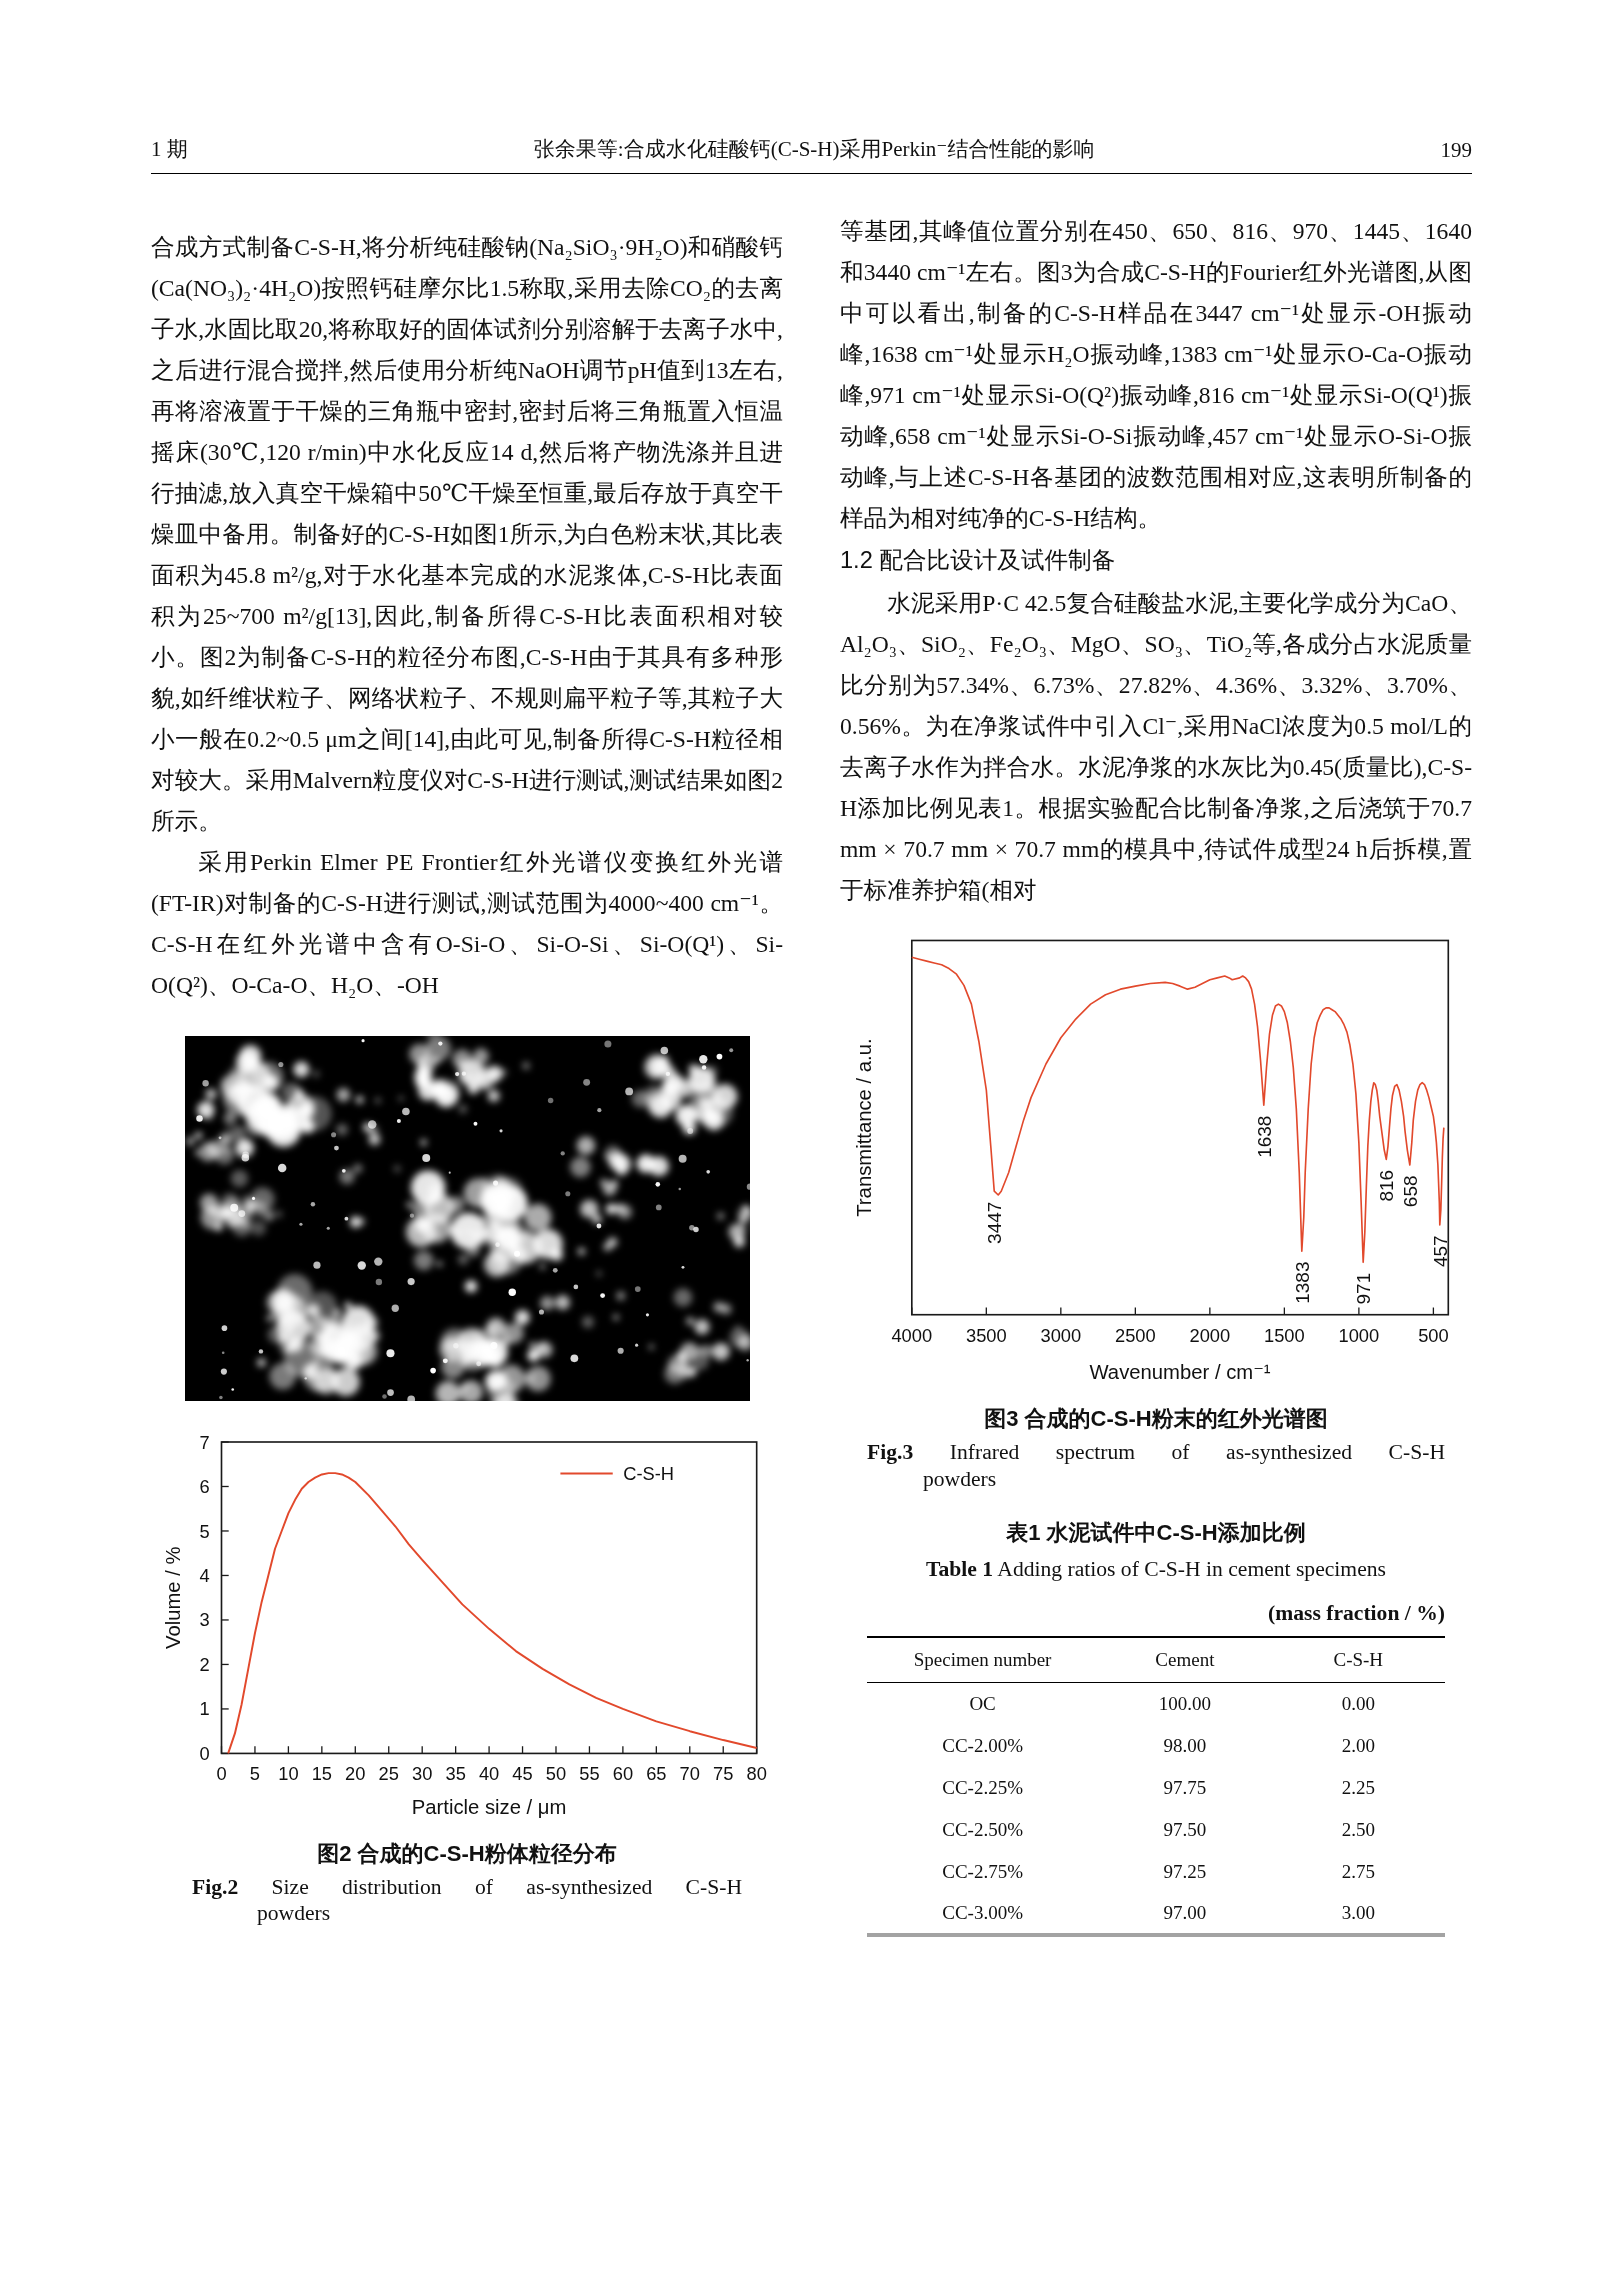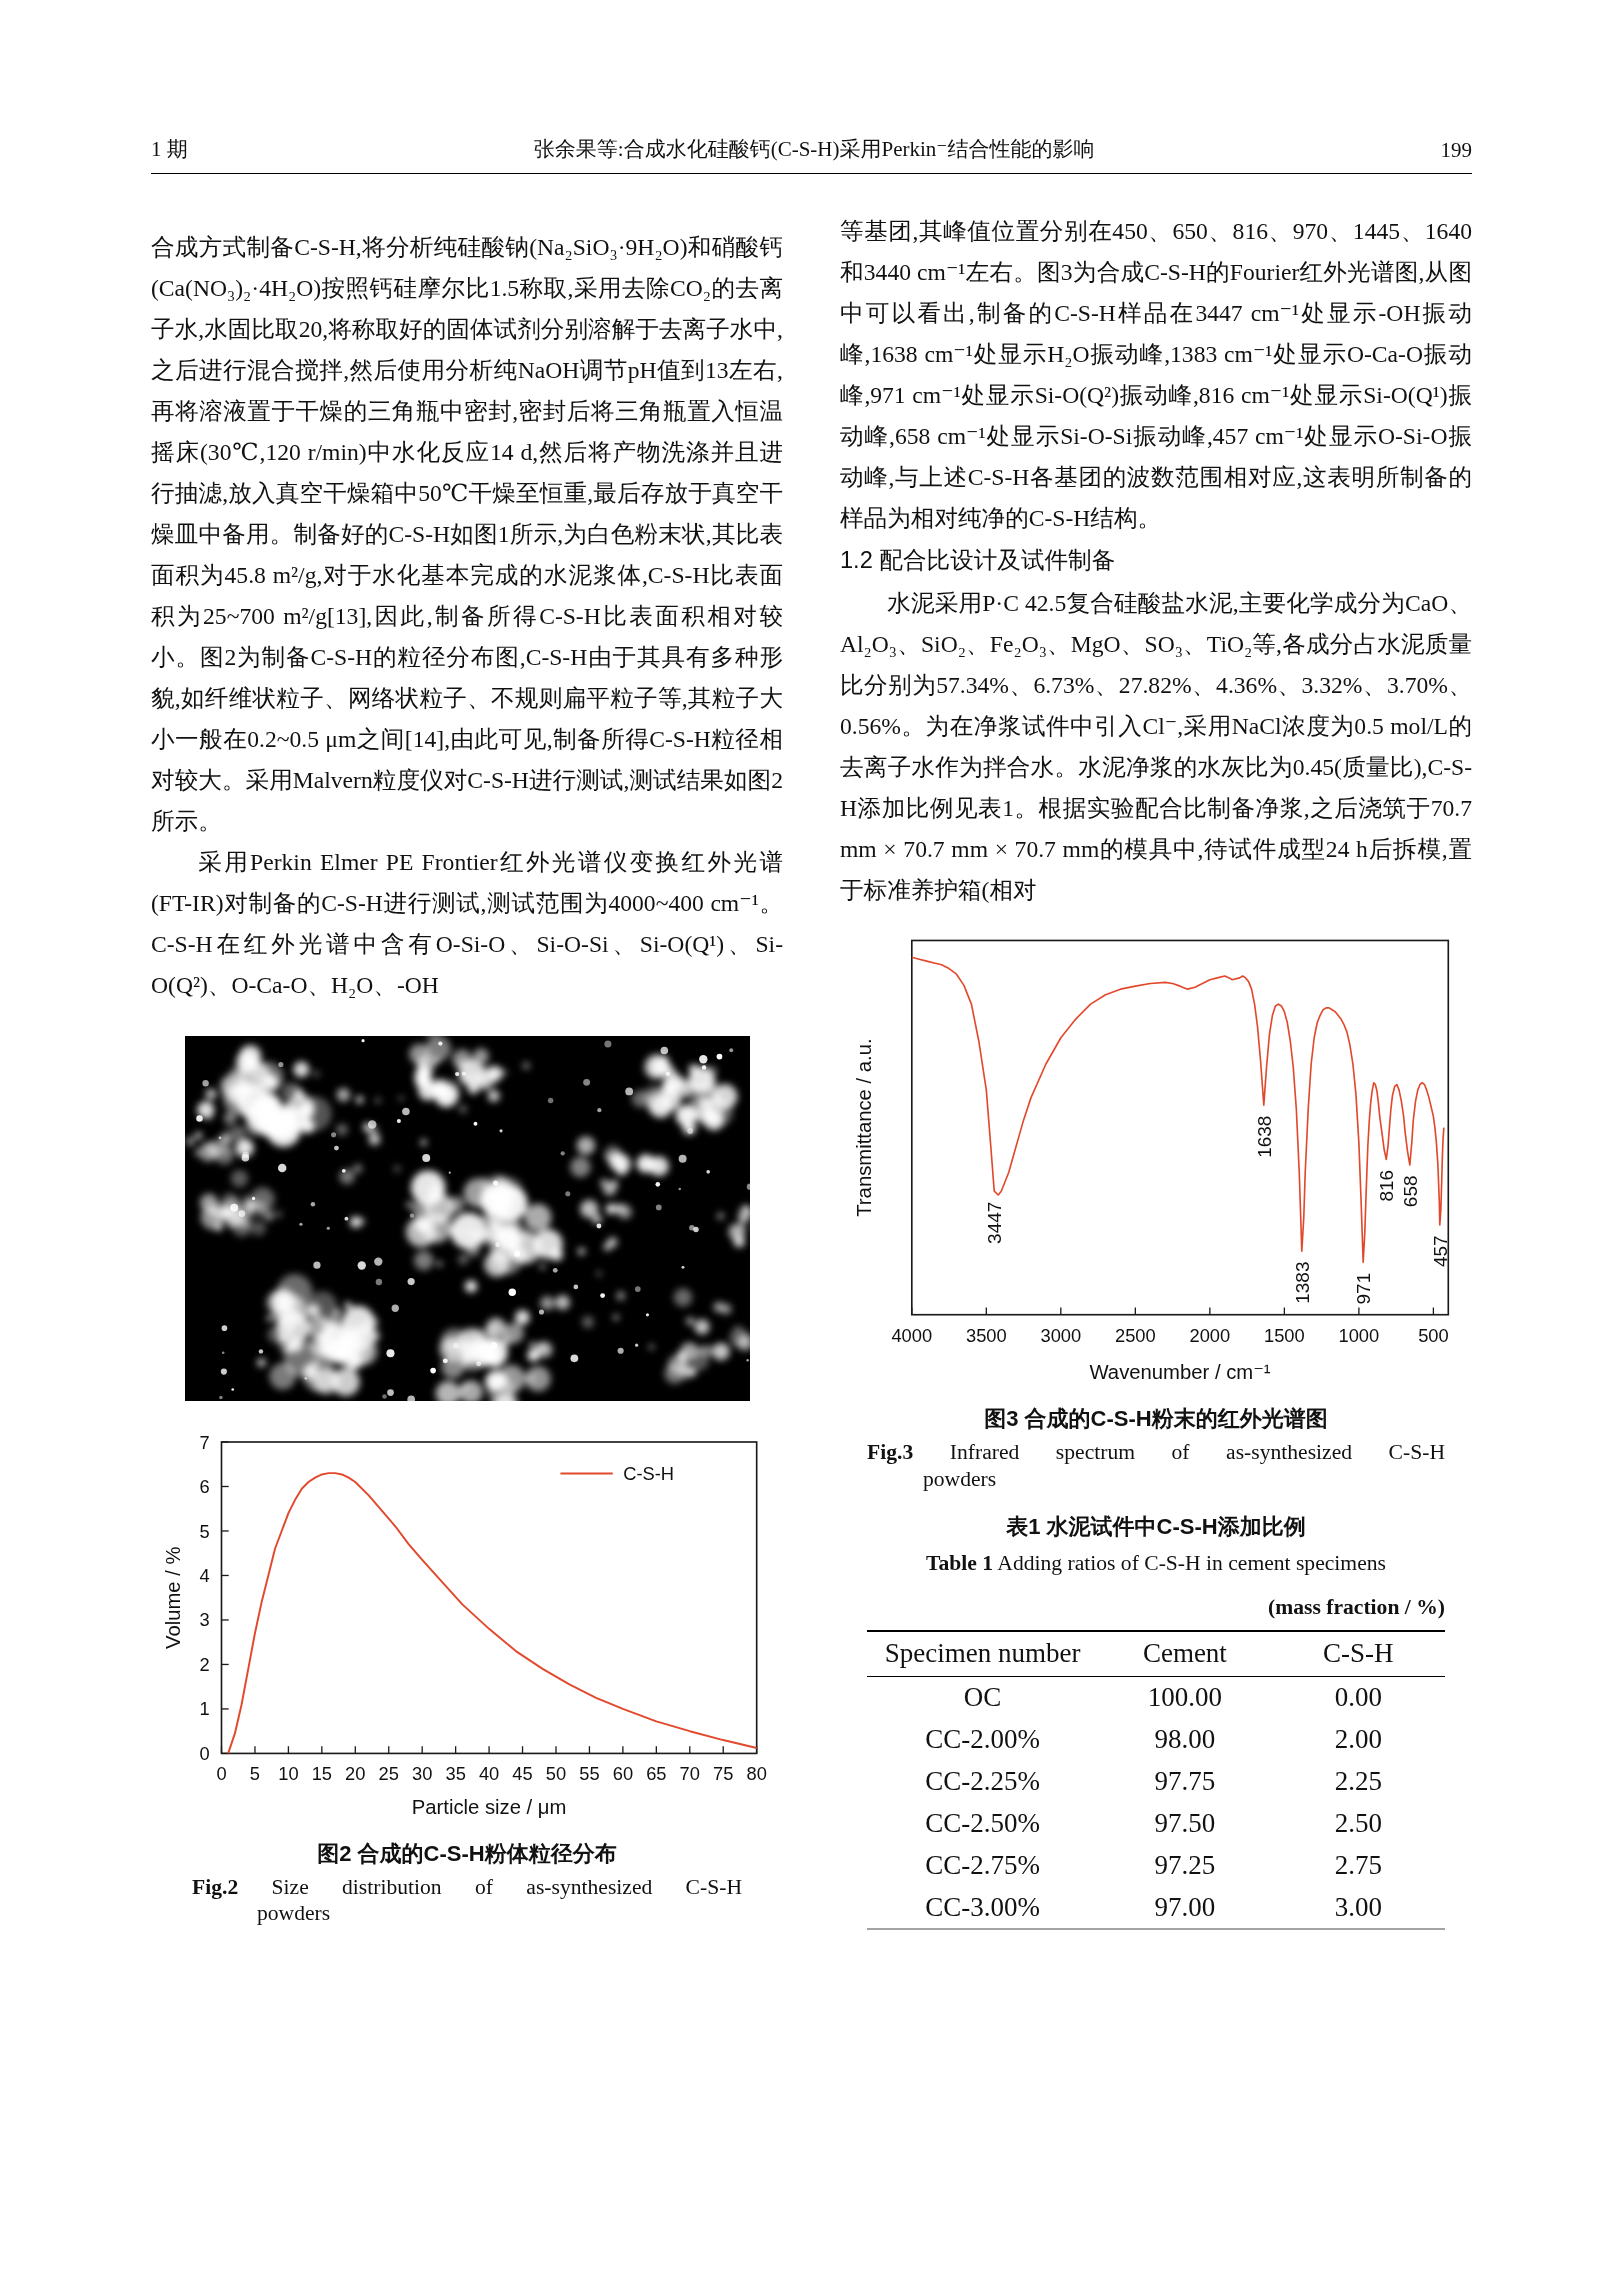--- a/index.html
+++ b/index.html
@@ -47,32 +47,32 @@
   .fig3-contw { width:578px; padding-left:56px; }
 
   .fig2-wrap { margin-top:29px; }
   .fig3-wrap { margin-top:19.6px; }
   #fig2-svg, #fig3-svg { display:block; margin:0 auto; }
 
   .tick  { font:28px "Liberation Sans","DejaVu Sans",sans-serif; fill:#111; }
   .axis-label { font:31px "Liberation Sans","DejaVu Sans",sans-serif; fill:#111; }
   .peak  { font:29px "Liberation Sans","DejaVu Sans",sans-serif; fill:#111; }
 
-  .table-block { width:578px; margin:20px auto 0; }
+  .table-block { width:578px; margin:26px auto 0; }
   .tab-title-zh {
     text-align:center; font-size:22px; font-weight:700;
     font-family:"Liberation Sans","DejaVu Sans",sans-serif;
   }
   .tab-title-en { text-align:center; font-size:21.6px; margin-top:9.2px; }
   .unit-note { text-align:right; font-weight:700; font-size:21.6px; margin:19.6px 0 9.2px; }
 
   #spec-table {
     width:100%; border-collapse:collapse;
-    border-top:2px solid #000; border-bottom:2px solid #a3a3a3;
-    font-size:27px;
+    border-top:2px solid #000; border-bottom:4px solid #a3a3a3;
+    font-size:19px;
   }
   #spec-table thead tr { border-bottom:1.3px solid #000; }
   #spec-table th { font-weight:400; height:46px; text-align:center; }
   #spec-table td { height:42px; text-align:center; }
   #spec-table th:nth-child(1), #spec-table td:nth-child(1) { width:40%; }
   #spec-table th:nth-child(2), #spec-table td:nth-child(2) { width:30%; }
   #spec-table th:nth-child(3), #spec-table td:nth-child(3) { width:30%; }
 </style>
 </head>
 <body>

